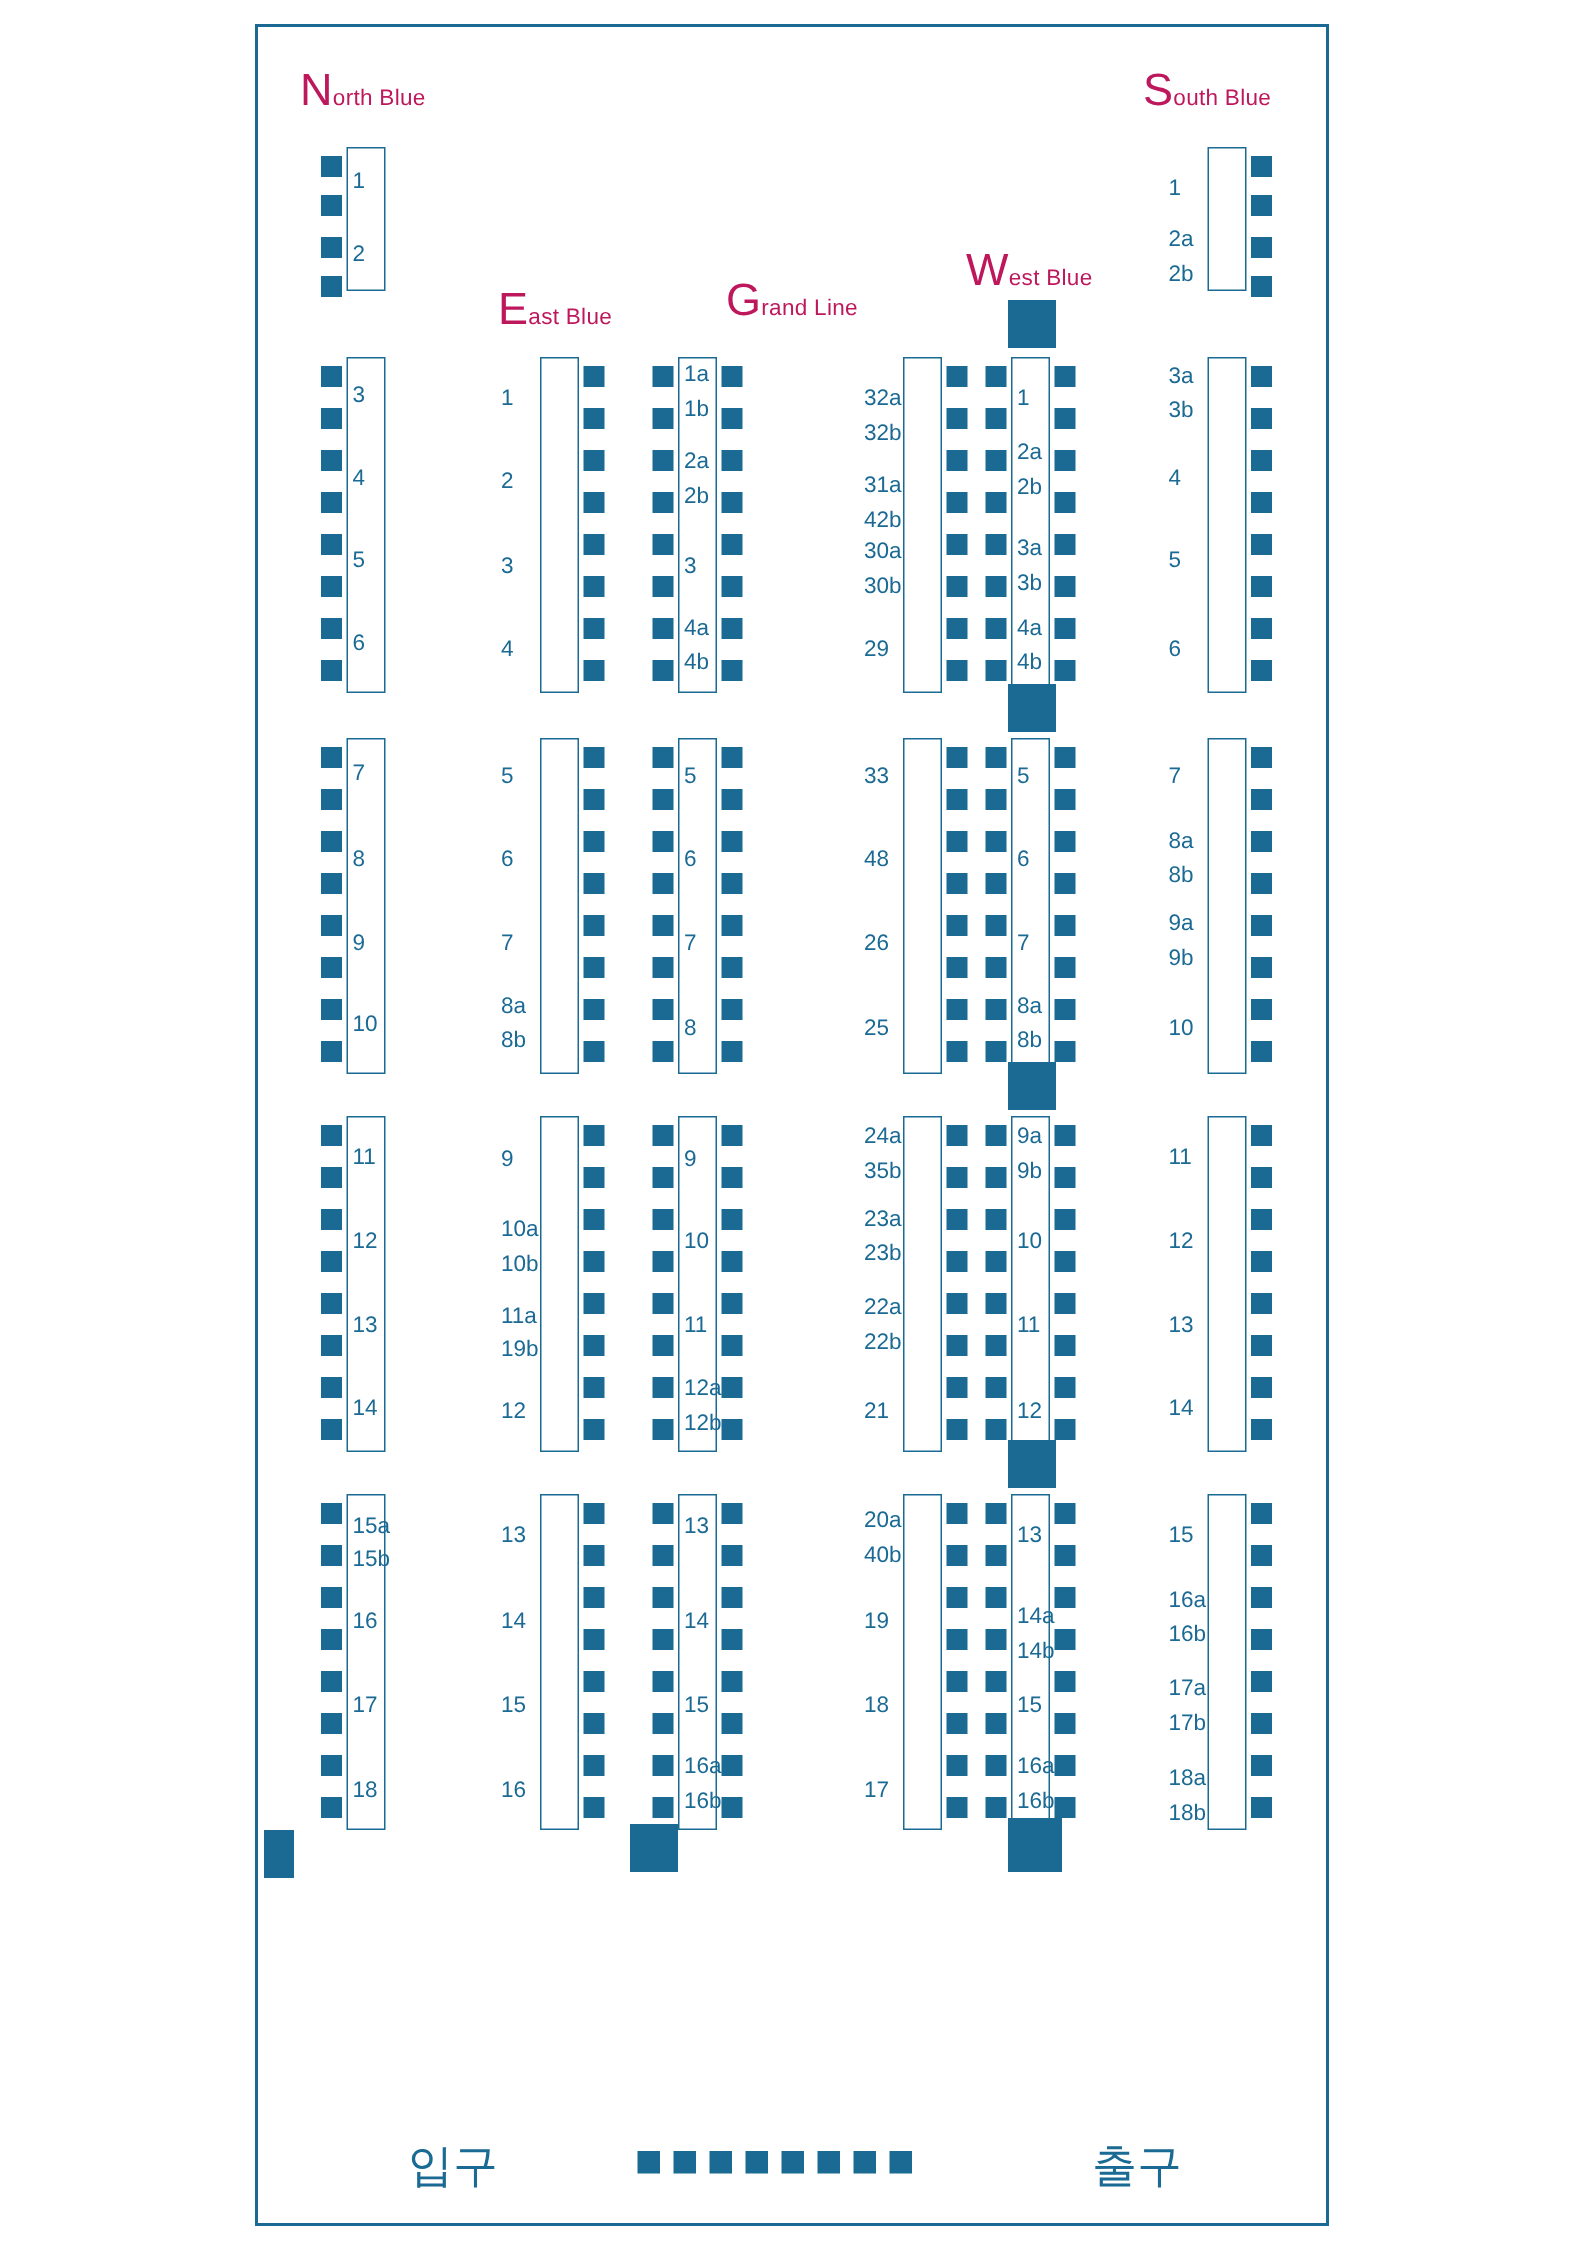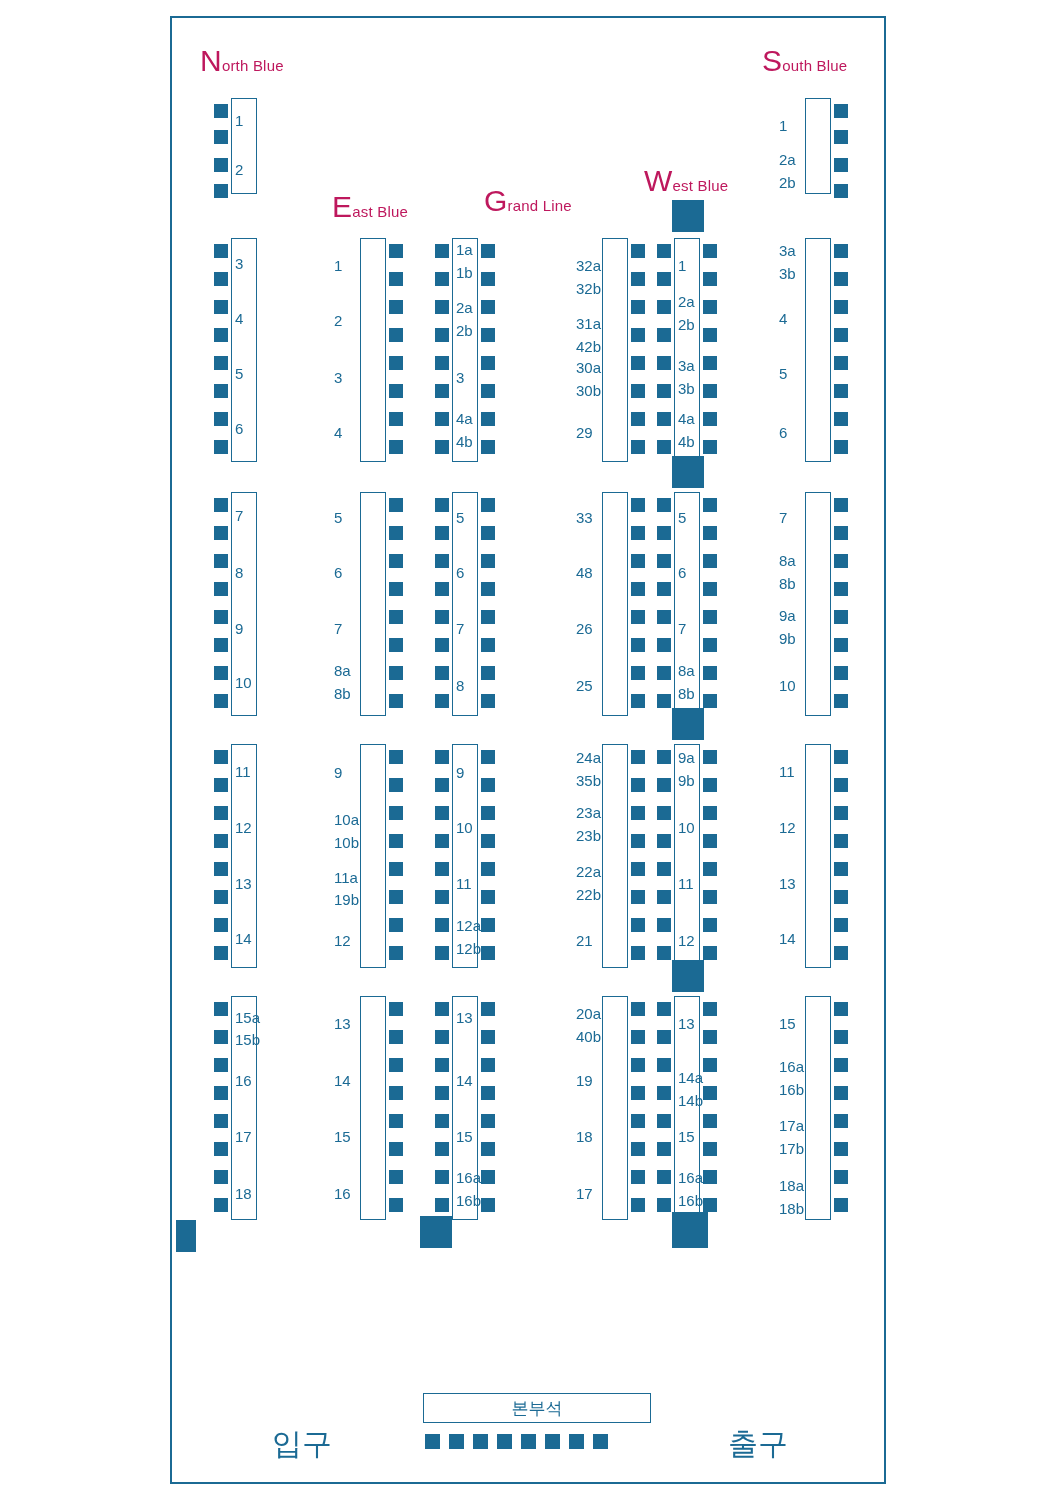--- a/index.html
+++ b/index.html
@@ -533,21 +533,20 @@
     <div class="num" style="top: 1141px; left: 779px; width: 48px; text-align: left;">17b</div>
     <div class="num" style="top: 1178px; left: 779px; width: 48px; text-align: left;">18a</div>
     <div class="num" style="top: 1201px; left: 779px; width: 48px; text-align: left;">18b</div>
     <div class="blk" style="left: 672px; top: 200px; width: 32px; height: 32px;"></div>
     <div class="blk" style="left: 672px; top: 456px; width: 32px; height: 32px;"></div>
     <div class="blk" style="left: 672px; top: 708px; width: 32px; height: 32px;"></div>
     <div class="blk" style="left: 672px; top: 960px; width: 32px; height: 32px;"></div>
     <div class="blk" style="left: 672px; top: 1212px; width: 36px; height: 36px;"></div>
     <div class="blk" style="left: 420px; top: 1216px; width: 32px; height: 32px;"></div>
     <div class="blk" style="left: 176px; top: 1220px; width: 20px; height: 32px;"></div>
-    <div class="hq" style="left: 423px; top: 1393px; width: 228px; height: 30px;">본부석</div>
     <div class="dotrow" style="left: 425px; top: 1434px;">
       <i></i>
       <i></i>
       <i></i>
       <i></i>
       <i></i>
       <i></i>
       <i></i>
       <i></i>
     </div>

